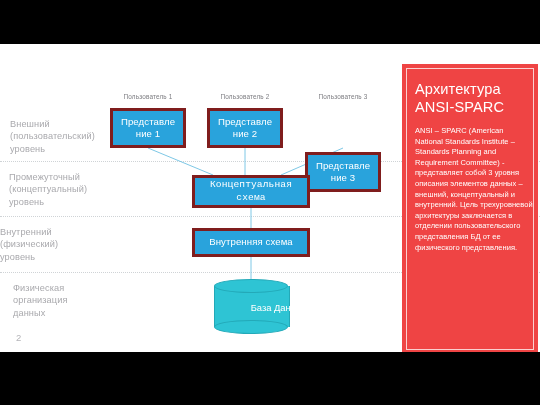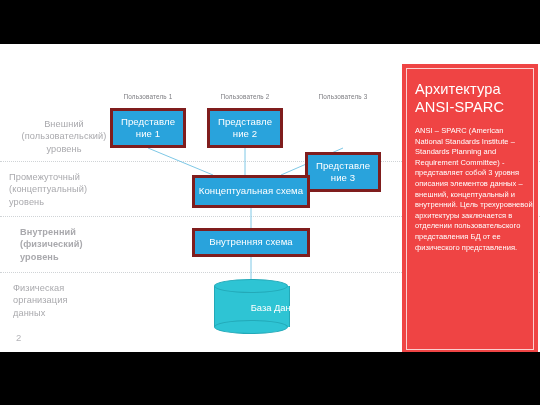--- a/index.html
+++ b/index.html
@@ -32,23 +32,23 @@
 
   
   .level-label {
     position: absolute;
     color: #a9a9ad;
     font-size: 9.2px;
     line-height: 12.4px;
     letter-spacing: 0.1px;
     white-space: pre-line;
   }
-  #lvl-external  { left: 16px;  top: 74px; width: 96px; text-align: center; }
+  #lvl-external  { left: 10px;  top: 74px; width: 96px; }
   #lvl-middle    { left: 9px;  top: 127px; width: 96px; }
-  #lvl-internal  { left: 20px;  top: 182px; width: 96px; font-weight: bold; }
+  #lvl-internal  { left: 0;  top: 182px; width: 96px; }
   #lvl-physical  { left: 13px; top: 238px; width: 96px; }
 
   
   .divider {
     position: absolute;
     left: 0;
     width: 540px;
     height: 0;
     border-top: 1px dotted #cfd3d6;
   }
@@ -102,20 +102,21 @@
   }
   #view-1 { left: 110px; }
   #view-2 { left: 207px; }
   #view-3 { left: 305px; margin-top: 44px; }
 
   #conceptual-box {
     left: 192px;
     top: 131px;
     width: 118px;
     height: 33px;
+    font-family: Liberation Mono, monospace;
   }
   #internal-box {
     left: 192px;
     top: 184px;
     width: 118px;
     height: 29px;
   }
 
   
   #database {

